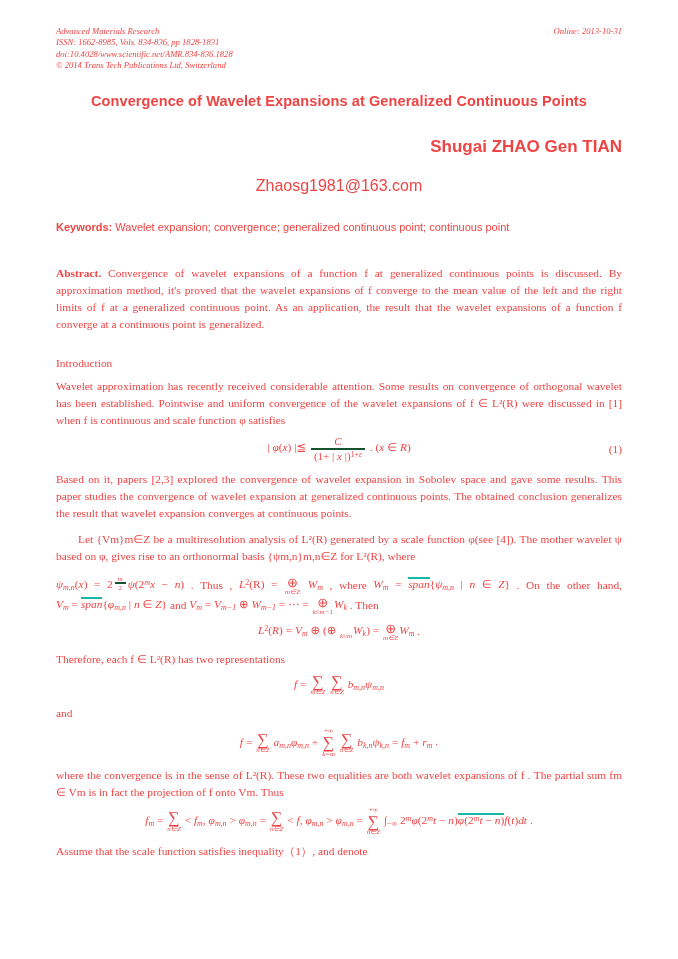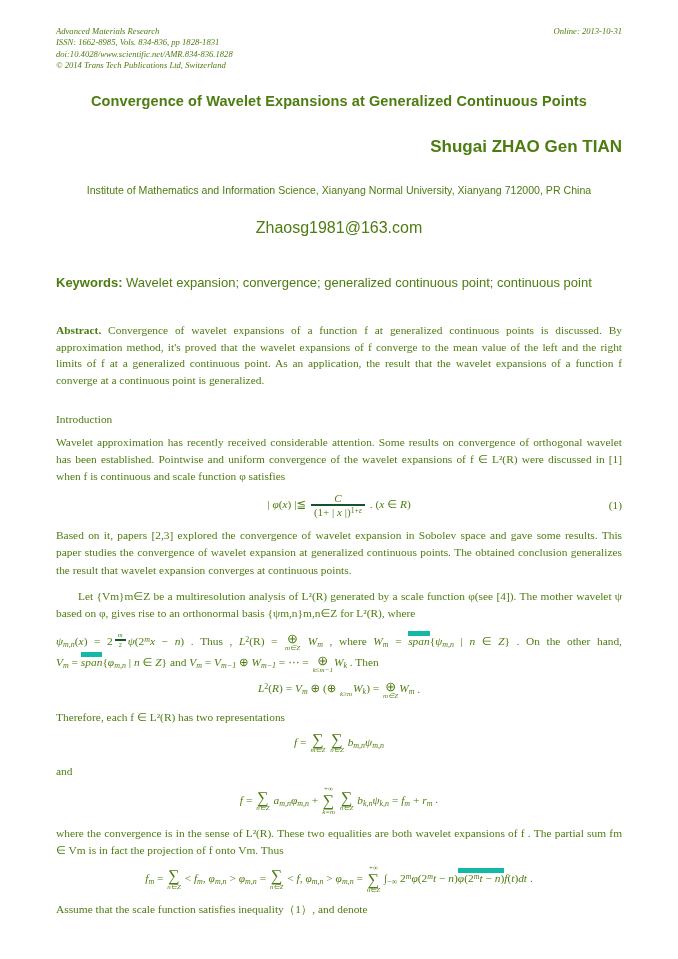--- a/index.html
+++ b/index.html
@@ -9,21 +9,21 @@
   }
   .page {
     width: 678px;
     height: 959px;
     background: #ffffff;
     margin: 0 auto;
     position: relative;
     box-sizing: border-box;
     padding: 26px 56px 20px 56px;
     font-family: "Liberation Serif", serif;
-    color: #4d7c0f;
+    color: #ef4444;
     overflow: hidden;
   }
   .hdr {
     font-family: "Liberation Serif", serif;
     font-size: 8.6px;
     font-style: italic;
     line-height: 1.32;
   }
   .hdr-row {
     display: flex;
@@ -56,22 +56,22 @@
     padding: 0 10px;
   }
   .email {
     text-align: center;
     font-family: "Liberation Sans", sans-serif;
     font-size: 16px;
     margin-top: 20px;
   }
   .keywords {
     font-family: "Liberation Sans", sans-serif;
-    font-size: 13px;
-    margin-top: 38px;
+    font-size: 11px;
+    margin-top: 26px;
   }
   .keywords b { font-weight: bold; }
   .abstract {
     font-size: 11.4px;
     margin-top: 32px;
     text-align: justify;
     line-height: 1.48;
   }
   .abstract b { font-weight: bold; }
   .sec-head {
@@ -111,21 +111,21 @@
   .frac {
     display: inline-block;
     vertical-align: middle;
     text-align: center;
     font-size: 0.97em;
     line-height: 1.12;
     margin: 0 2px;
   }
   .frac .nu { display: block; padding: 0 3px; }
   .frac .de { display: block; border-top: 2px solid #14532d; padding: 0 3px; }
-  .ovl { border-top: 5px solid #14b8a6; padding-top: 0px; display: inline-block; line-height: 1.05;}
+  .ovl { border-top: 2px solid #14b8a6; padding-top: 0px; display: inline-block; line-height: 1.05;}
   .sumwrap {
     display: inline-block;
     text-align: center;
     vertical-align: middle;
     margin: 0 1px;
   }
   .sumwrap .top { display: block; font-size: 7px; line-height: 1; }
   .sumwrap .mid { display: block; font-size: 16px; line-height: 0.96; }
   .sumwrap .bot { display: block; font-size: 7px; line-height: 1; font-style: italic; }
   .oplus-wrap {
@@ -156,21 +156,20 @@
     </div>
     <div class="hdr hdr-right">
       <div>Online: 2013-10-31</div>
     </div>
   </div>
 
   <div class="title">Convergence of Wavelet Expansions at Generalized Continuous Points</div>
 
   <div class="authors">Shugai ZHAO  Gen TIAN</div>
 
-  <div class="affil">Institute of Mathematics and Information Science, Xianyang Normal University, Xianyang 712000, PR China</div>
 
   <div class="email">Zhaosg1981@163.com</div>
 
   <div class="keywords">
     <b>Keywords:</b><span> Wavelet expansion; convergence; generalized continuous point; continuous point</span>
   </div>
 
   <div class="abstract">
     <b>Abstract.</b><span> Convergence of wavelet expansions of a function f at generalized continuous points is discussed. By approximation method, it's proved that the wavelet expansions of f converge to the mean value of the left and the right limits of f at a generalized continuous point. As an application, the result that the wavelet expansions of a function f converge at a continuous point is generalized.</span>
   </div>

